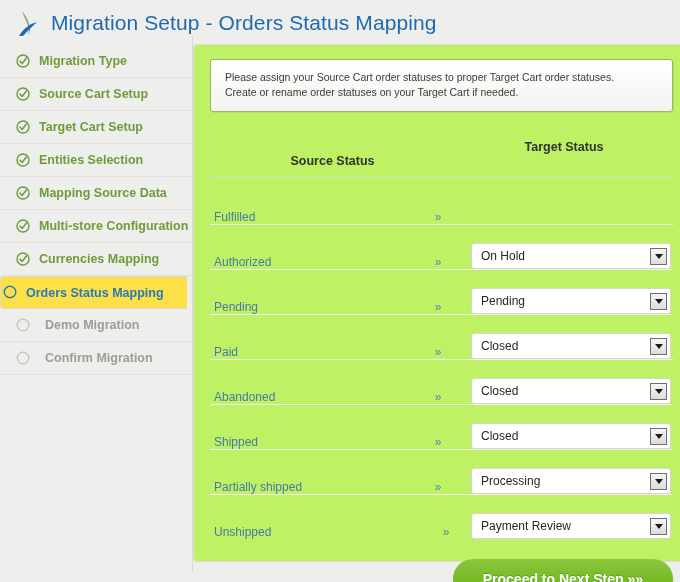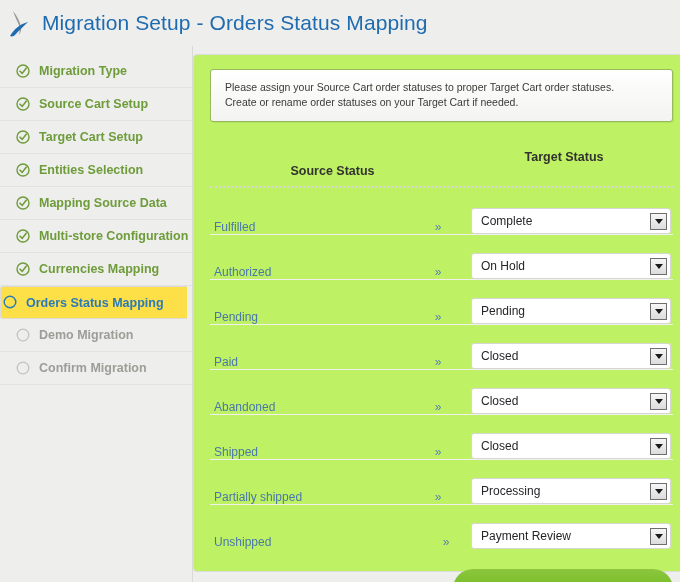--- a/index.html
+++ b/index.html
@@ -13,21 +13,21 @@
     font-family: "Liberation Sans", sans-serif;
     overflow: hidden;
     position: relative;
   }
 
   
   .header {
     height: 46px;
     display: flex;
     align-items: center;
-    padding-left: 6px;
+    padding-left: 15px;
     background: #eeeeec;
   }
   .logo-icon {
     width: 30px;
     height: 34px;
     flex: 0 0 30px;
     margin-right: 6px;
     position: relative;
     top: 1px;
   }
@@ -35,21 +35,21 @@
     font-size: 21px;
     color: #1f6bb0;
     font-weight: normal;
     letter-spacing: 0.1px;
     white-space: nowrap;
   }
 
   
   .shell {
     position: absolute;
-    top: 46px;
+    top: 36px;
     left: 0;
     width: 600px;
     height: 536px;
     display: flex;
   }
 
   
   .sidebar {
     width: 193px;
     flex: 0 0 193px;
@@ -75,21 +75,21 @@
   .nav-item.active {
     background: #fde047;
     color: #2b7ab8;
     border: 1px solid #dddad5;
     border-right: none;
     border-bottom: 1px solid #dddad5;
     padding-left: 2px;
     border-radius: 3px 0 0 3px;
     width: 187px;
   }
-  .nav-item.pending-step { color: #9d9d98; }
+  .nav-item.pending-step { color: #9d9d98; gap: 6px; }
   .nav-ico {
     width: 14px;
     height: 14px;
     flex: 0 0 14px;
     margin-right: 9px;
     position: relative;
     top: -0.5px;
   }
   .nav-label { white-space: nowrap; }
 
@@ -356,28 +356,20 @@
 
         <div class="thead">
           <div class="th th-source">Source Status</div>
           <div class="th th-target">Target Status</div>
         </div>
         <div class="dotted-rule"></div>
 
         <div class="row">
           <div class="cell-source">Fulfilled</div>
           <div class="cell-arrow">»</div>
-          <div class="cell-target">
-            <div class="select-box">
-              <span class="select-value">Complete</span>
-              <span class="select-arrow">
-                  <span class="caret"></span>
-                </span>
-            </div>
-          </div>
         </div>
 
         <div class="row">
           <div class="cell-source">Authorized</div>
           <div class="cell-arrow">»</div>
           <div class="cell-target">
             <div class="select-box">
               <span class="select-value">On Hold</span>
               <span class="select-arrow">
                   <span class="caret"></span>

